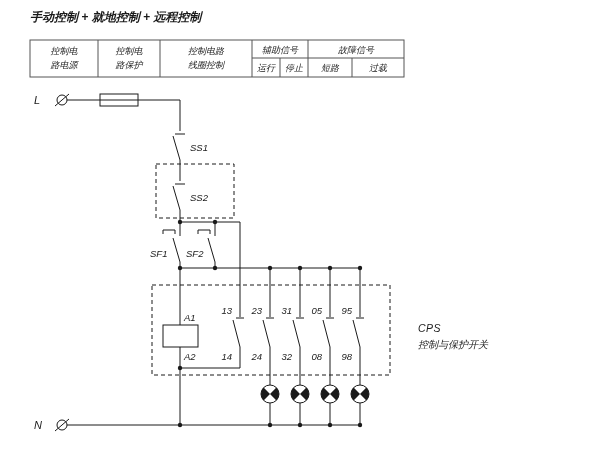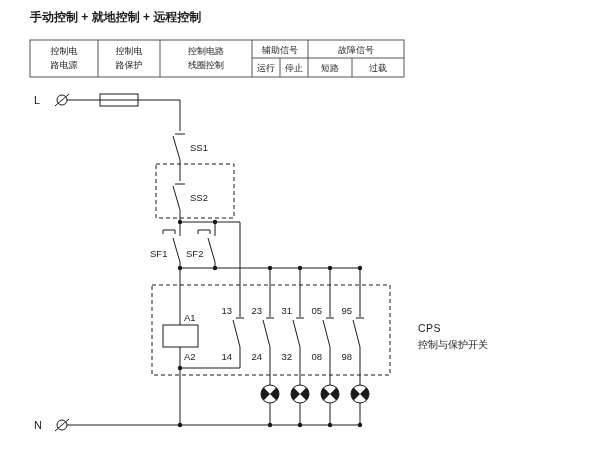--- a/index.html
+++ b/index.html
@@ -1,17 +1,17 @@
 <!DOCTYPE html>
 <html><head>
 <meta charset="utf-8">
 <style>
   html,body{margin:0;padding:0;background:#fff;}
   .canvas{position:relative;width:576px;height:465px;background:#ffffff;overflow:hidden;
-          font-family:"Liberation Sans", sans-serif;}
+          font-family:"Liberation Sans", sans-serif;font-style:italic;}
   svg{display:block;}
   svg text{fill:#1a1a1a;font-family:"Liberation Sans", sans-serif;}
   .t9{font-size:9px;}
   .t95{font-size:9.5px;}
   .t10{font-size:10px;}
   .t105{font-size:10.5px;letter-spacing:.5px;}
   .t11{font-size:11px;}
   .title{font-size:12px;font-weight:bold;}
   .wire{stroke:#1a1a1a;stroke-width:1;fill:none;}
   .tline{stroke:#555;stroke-width:1;fill:none;}

